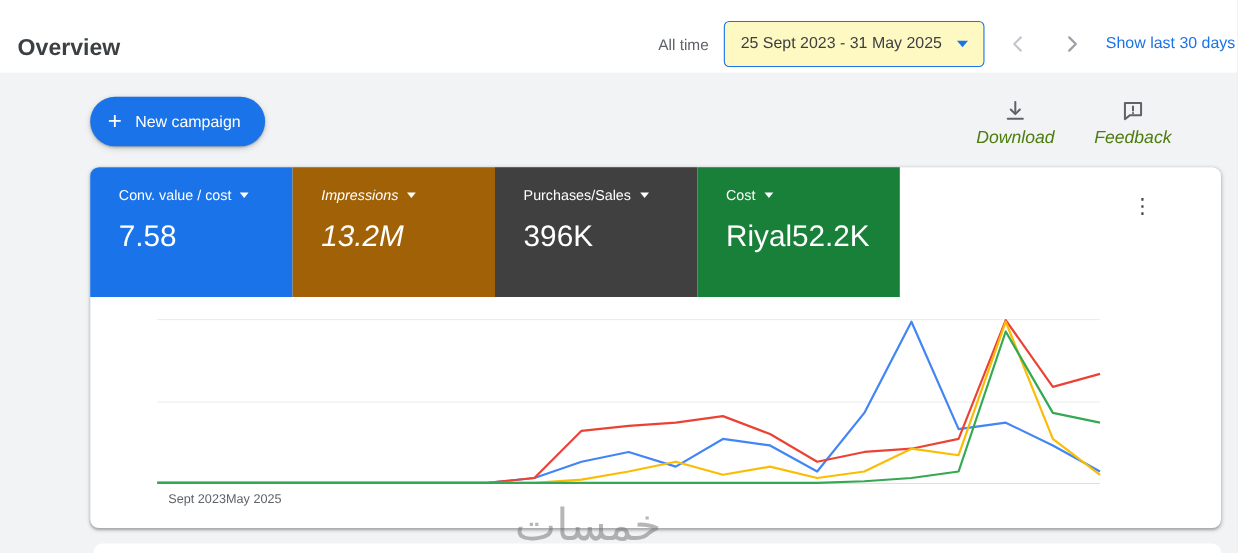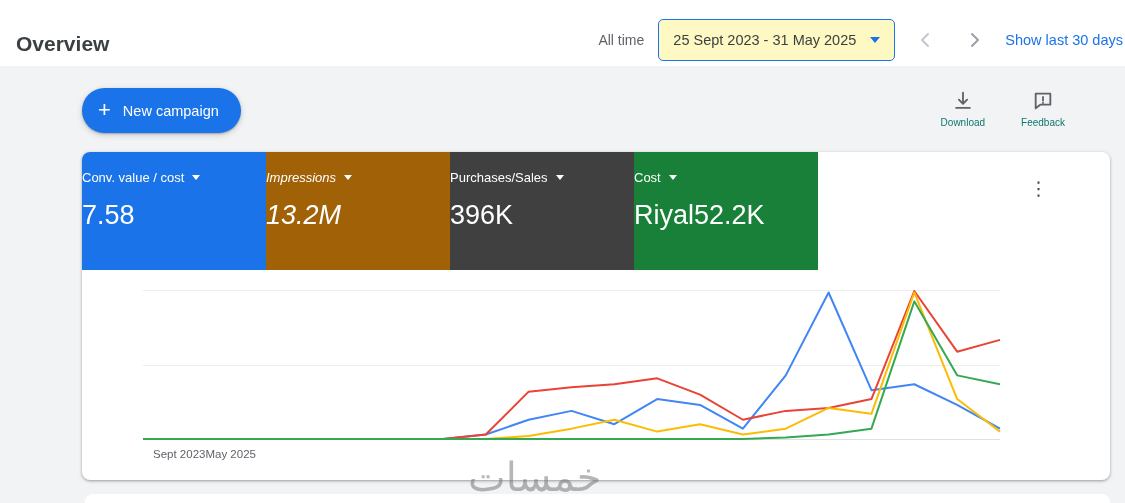--- a/index.html
+++ b/index.html
@@ -16,26 +16,26 @@
   .date-selector .txt { font-size:14.5px; color:#3c4043; white-space:nowrap; }
   .caret-down { width:0; height:0; border-left:5px solid transparent; border-right:5px solid transparent; border-top:6px solid #1a73e8; }
   .chev { width:34px; height:34px; background:none; border:none; display:flex; align-items:center; justify-content:center; cursor:pointer; }
   .show-link { font-size:14.5px; color:#1a73e8; font-weight:500; text-decoration:none; white-space:nowrap; cursor:pointer; }
 
   
   .new-campaign { position:absolute; left:82px; top:88px; height:45px; padding:0 22px 0 16px; border:none; border-radius:23px; background:#1a73e8; color:#fff; font-size:14.5px; font-family:inherit; display:flex; align-items:center; gap:12px; box-shadow:0 1px 2px rgba(60,64,67,.35), 0 2px 6px rgba(60,64,67,.2); cursor:pointer; }
   .plus-glyph { font-size:22px; font-weight:300; line-height:1; margin-top:-2px; }
   .top-actions { position:absolute; top:90px; right:60px; display:flex; gap:36px; }
   .action { display:flex; flex-direction:column; align-items:center; gap:5px; cursor:pointer; }
-  .action-label { font-size:10px; color:#0f766e; }
+  .action-label { font-size:16px; color:#4d7c0f;font-style:italic; }
 
   
   .card { position:absolute; left:82px; top:152px; width:1028px; height:328px; background:#fff; border-radius:8px; box-shadow:0 1px 2px rgba(60,64,67,.3), 0 1px 3px 1px rgba(60,64,67,.15); }
   .tiles { display:flex; height:118px; }
-  .tile { width:184px; height:118px; padding:18px 16px 0 0; color:#fff; cursor:pointer; }
+  .tile { width:184px; height:118px; padding:18px 16px 0 26px; color:#fff; cursor:pointer; }
   .tile:first-child { border-top-left-radius:8px; }
   .tile-label-row { display:flex; align-items:center; gap:8px; }
   .tile-label { font-size:13px; white-space:nowrap; }
   .tile-caret { width:0; height:0; border-left:4.5px solid transparent; border-right:4.5px solid transparent; border-top:5.5px solid #fff; }
   .tile-value { margin-top:15px; font-size:27px; font-weight:400; white-space:nowrap; }
   .kebab { position:absolute; top:26px; right:62px; font-size:19px; color:#444746; cursor:pointer; line-height:1.2; }
 
   
   .chart-area { position:absolute; left:61px; top:138px; width:857px; height:150px; border-top:1px solid #ebedef; border-bottom:1px solid #dde0e3; }
   .grid-mid { position:absolute; left:0; right:0; top:50%; border-top:1px solid #ebedef; }

